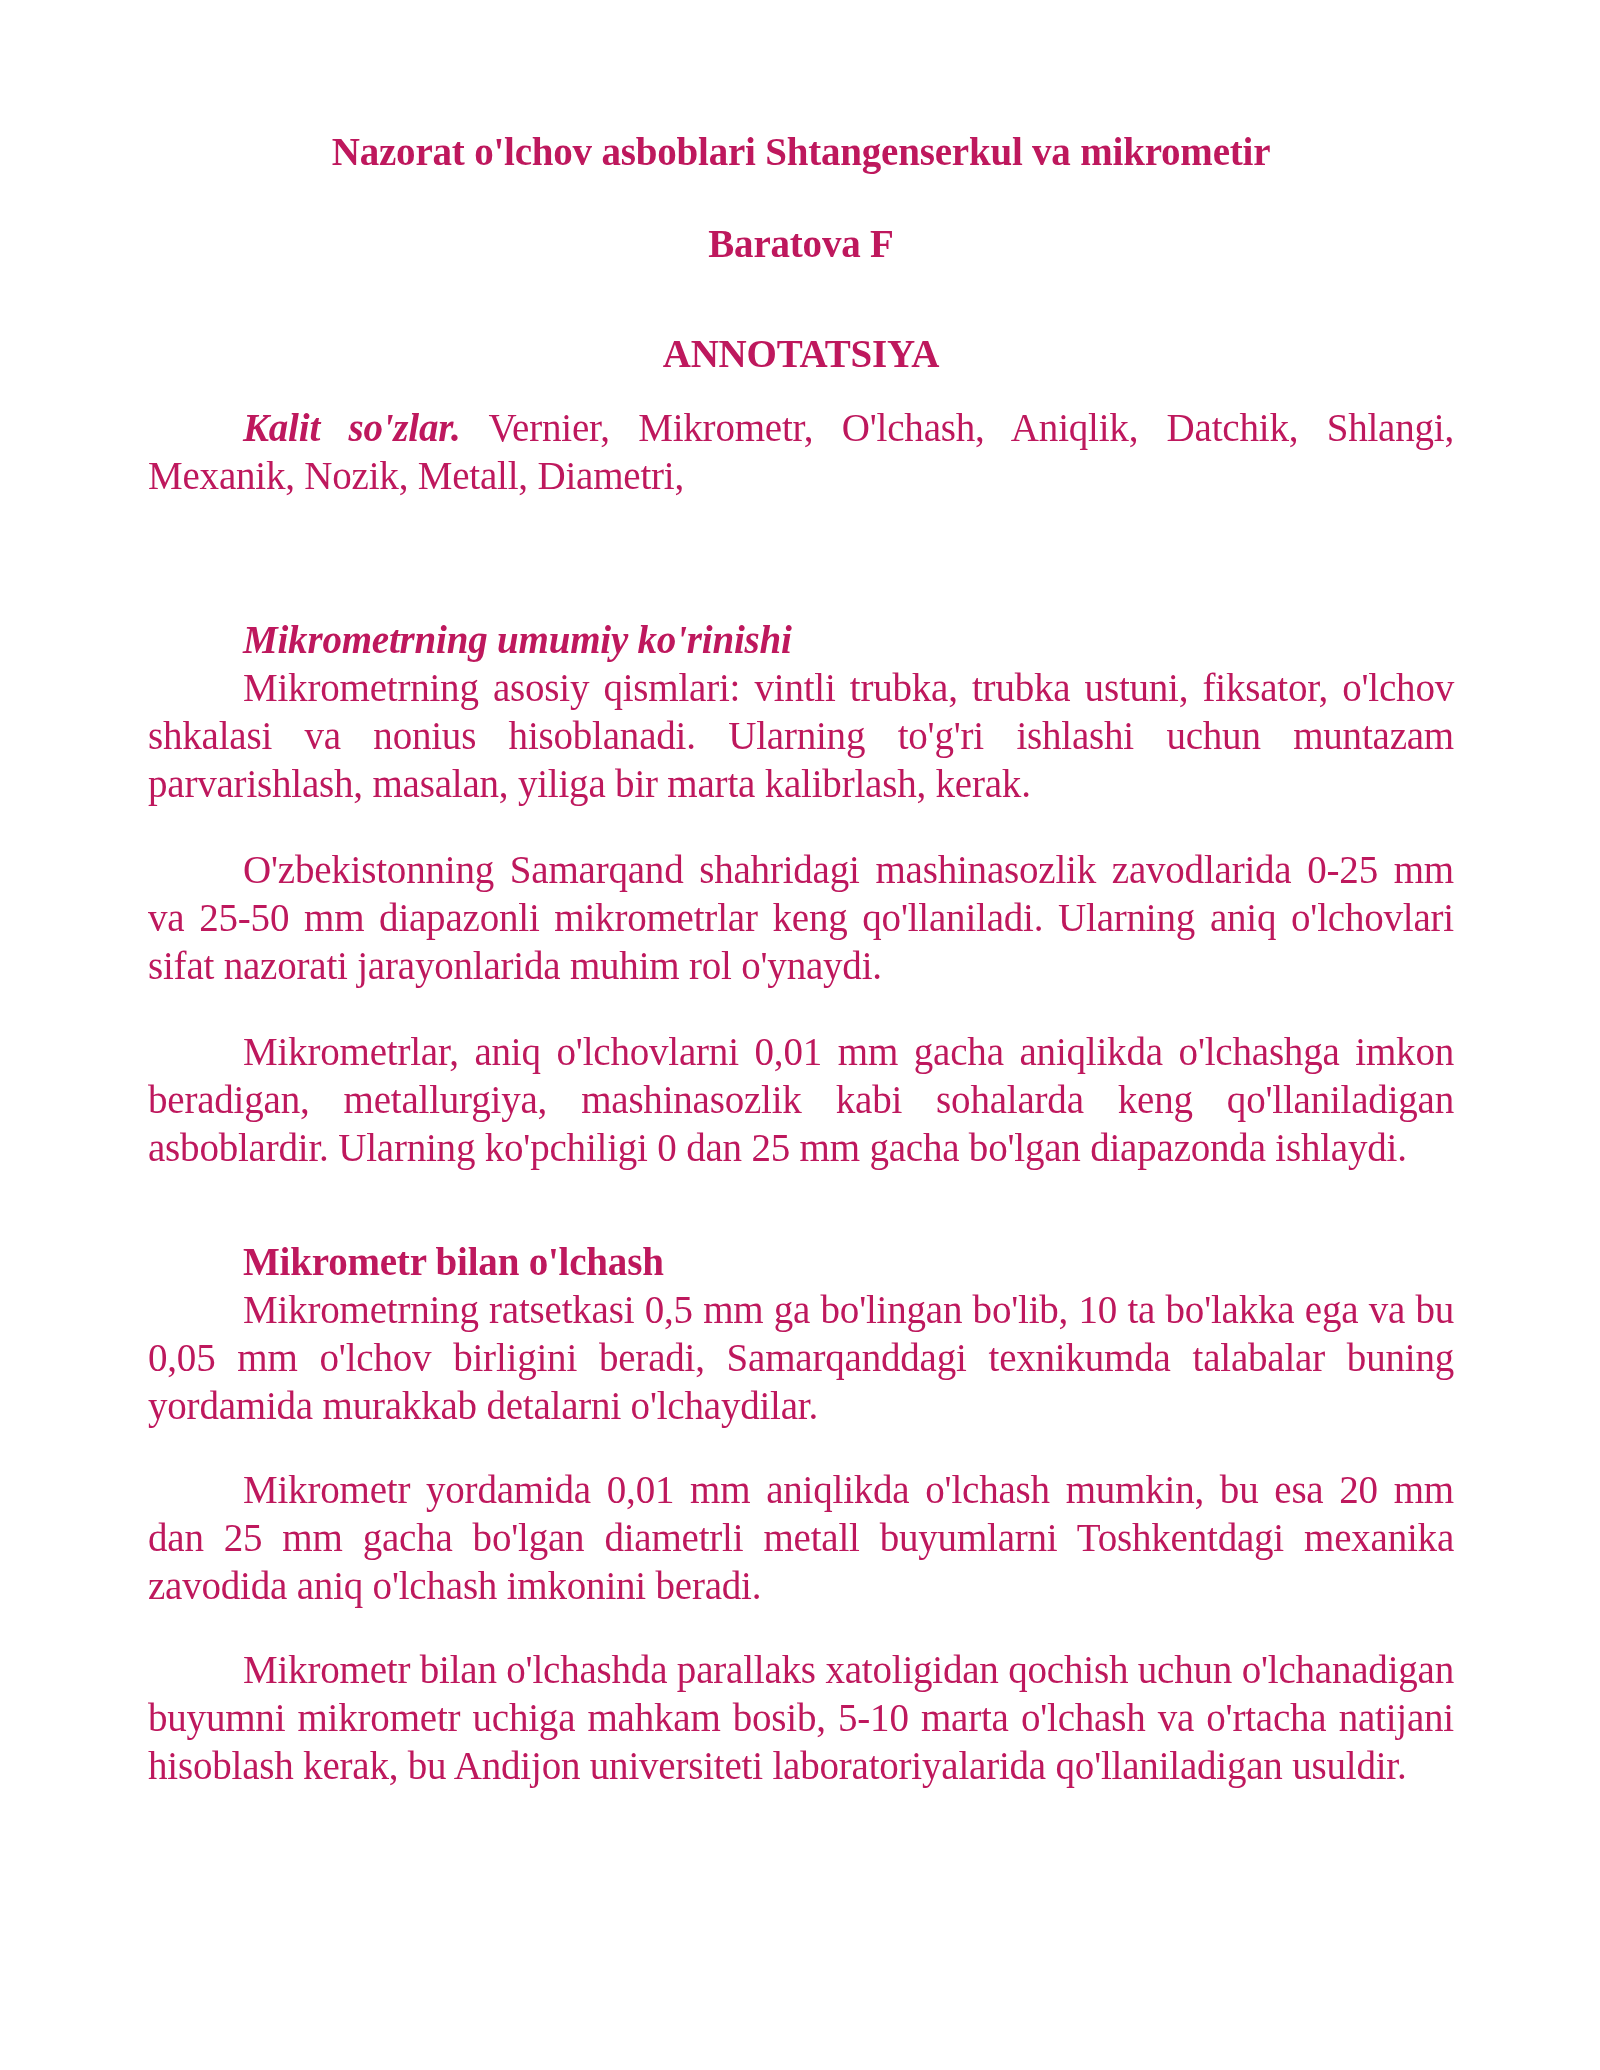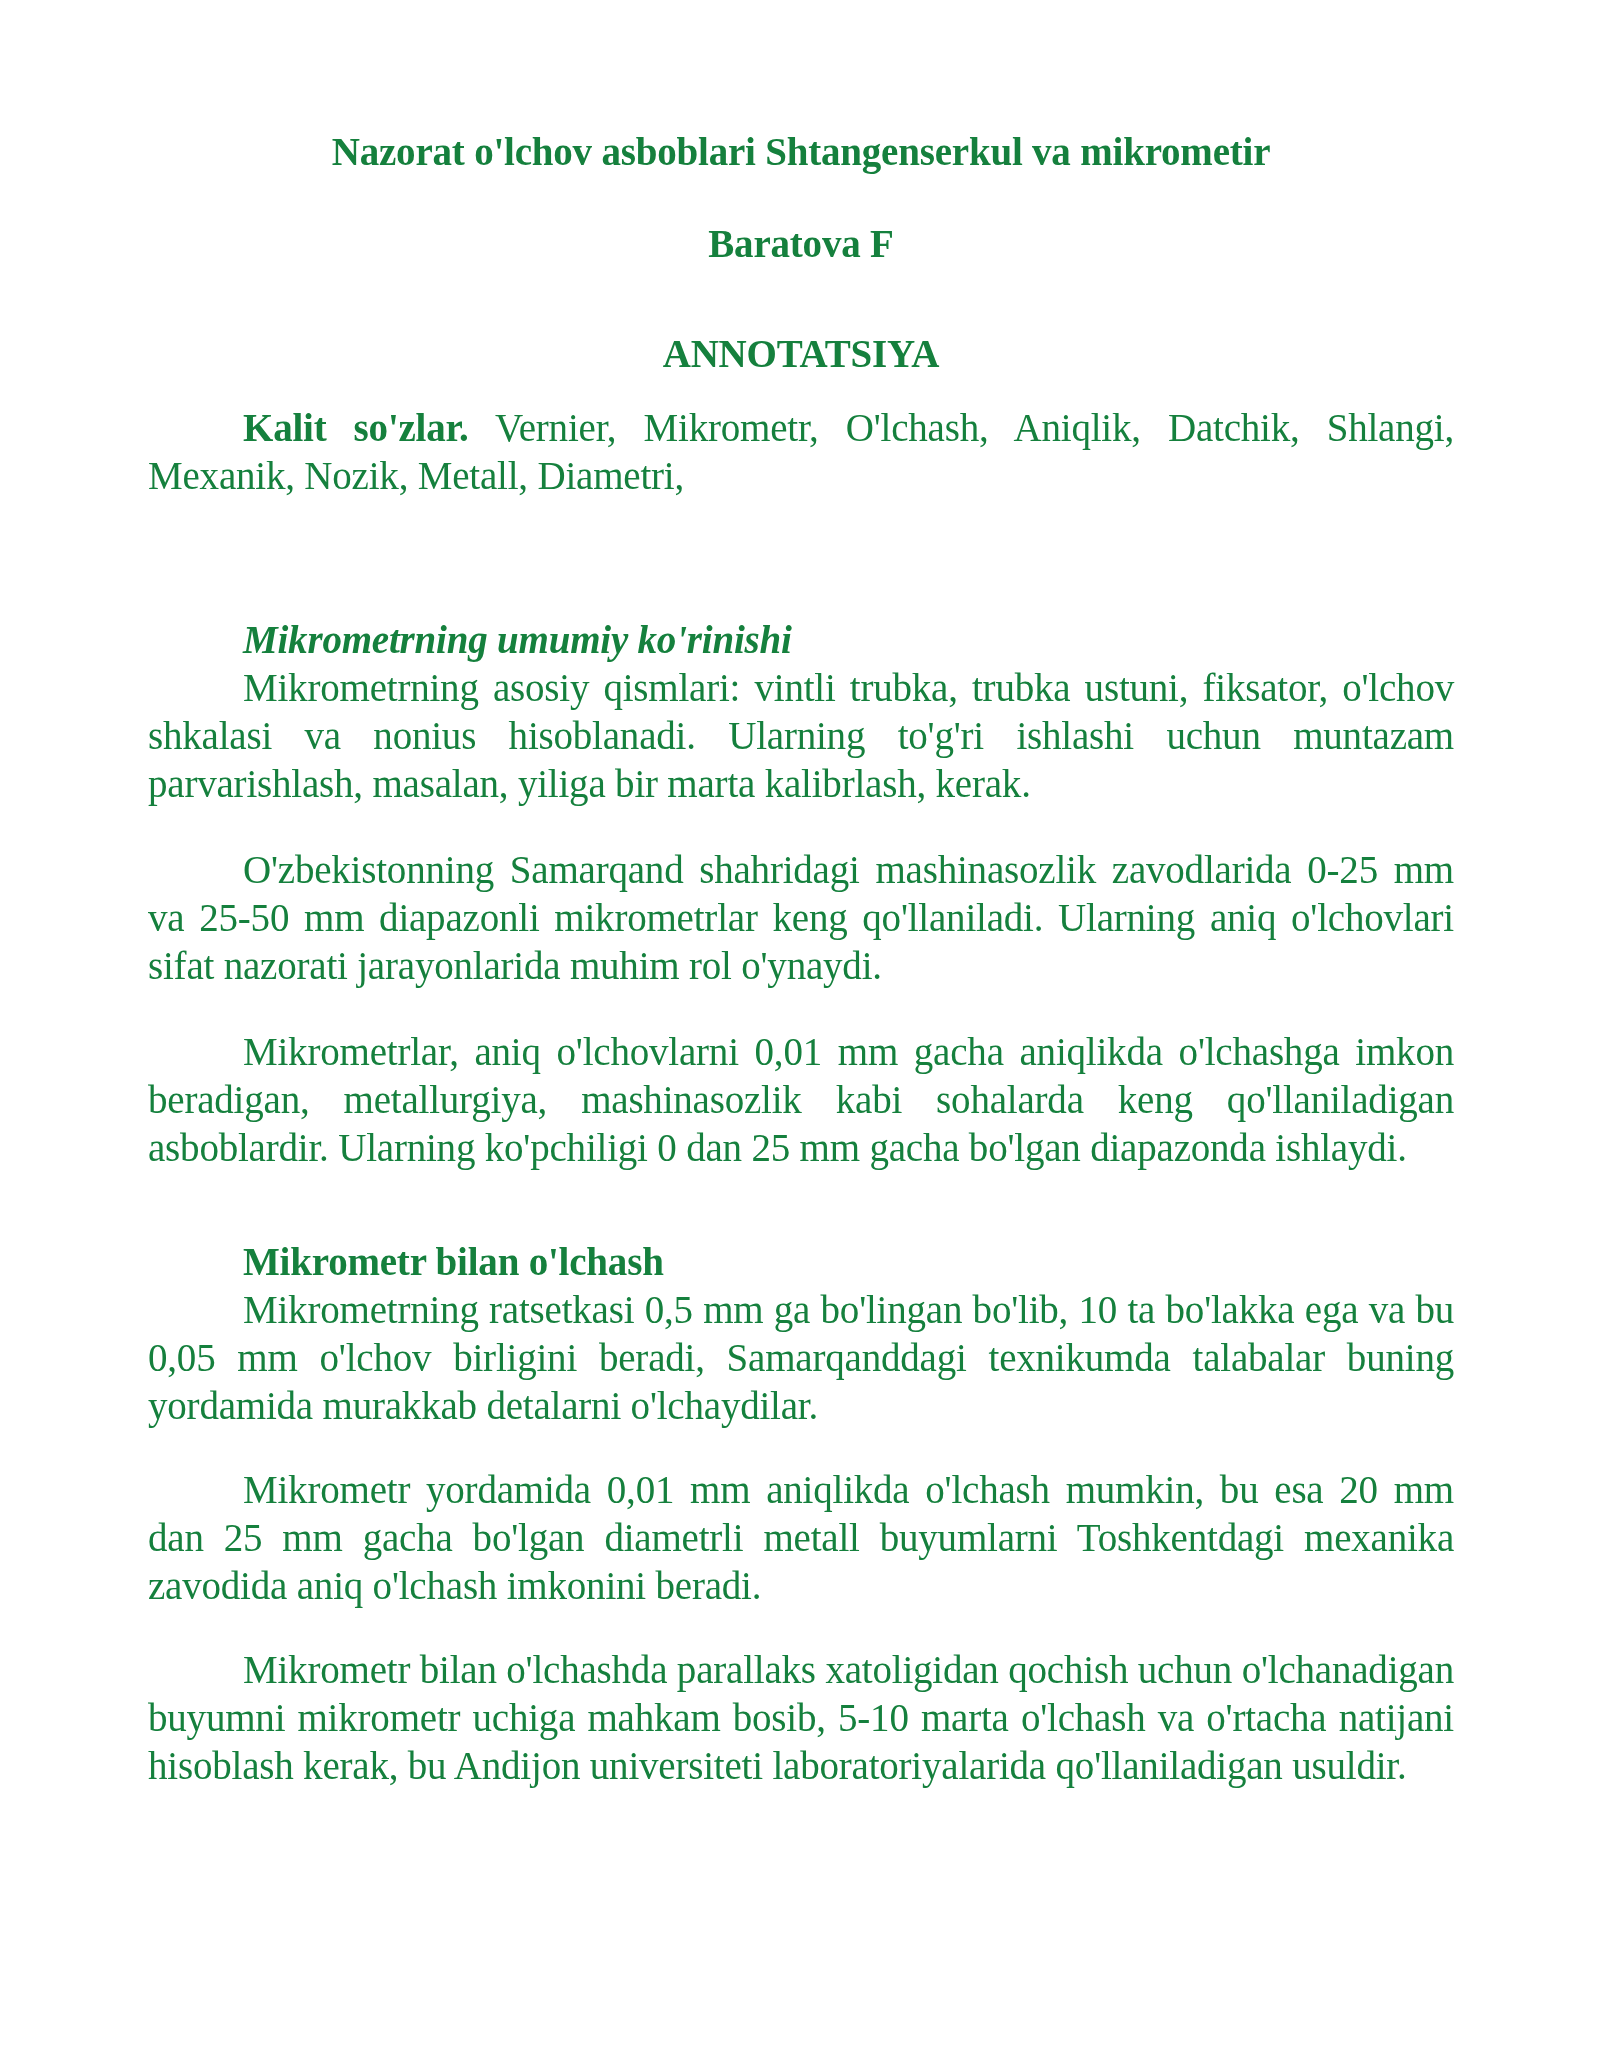--- a/index.html
+++ b/index.html
@@ -7,21 +7,21 @@
     margin: 0;
     padding: 0;
     background: #ffffff;
   }
   .page {
     position: relative;
     width: 1600px;
     height: 2070px;
     overflow: hidden;
     background: #ffffff;
-    color: #15803d;
+    color: #be185d;
     padding: 128px 146px 0 148px;
     font-family: "Liberation Serif", "DejaVu Serif", serif;
     font-size: 39px;
     line-height: 48px;
     letter-spacing: -0.2px;
   }
   .doc-title {
     font-size: 39px;
     font-weight: 700;
     text-align: center;
@@ -45,20 +45,21 @@
   }
   .annotation {
     margin-top: 2px;
     text-align-last: justify;
   }
   .keywords {
     margin-top: 26px;
   }
   .keywords .kw-label {
     font-weight: 700;
+    font-style: italic;
   }
   .section-heading {
     font-size: 39px;
     font-weight: 700;
     margin: 0;
     text-indent: 95px;
     text-align: left;
   }
   .sh-1 { margin-top: 116px; font-style: italic; }
   .sh-2 { margin-top: 66px; }

